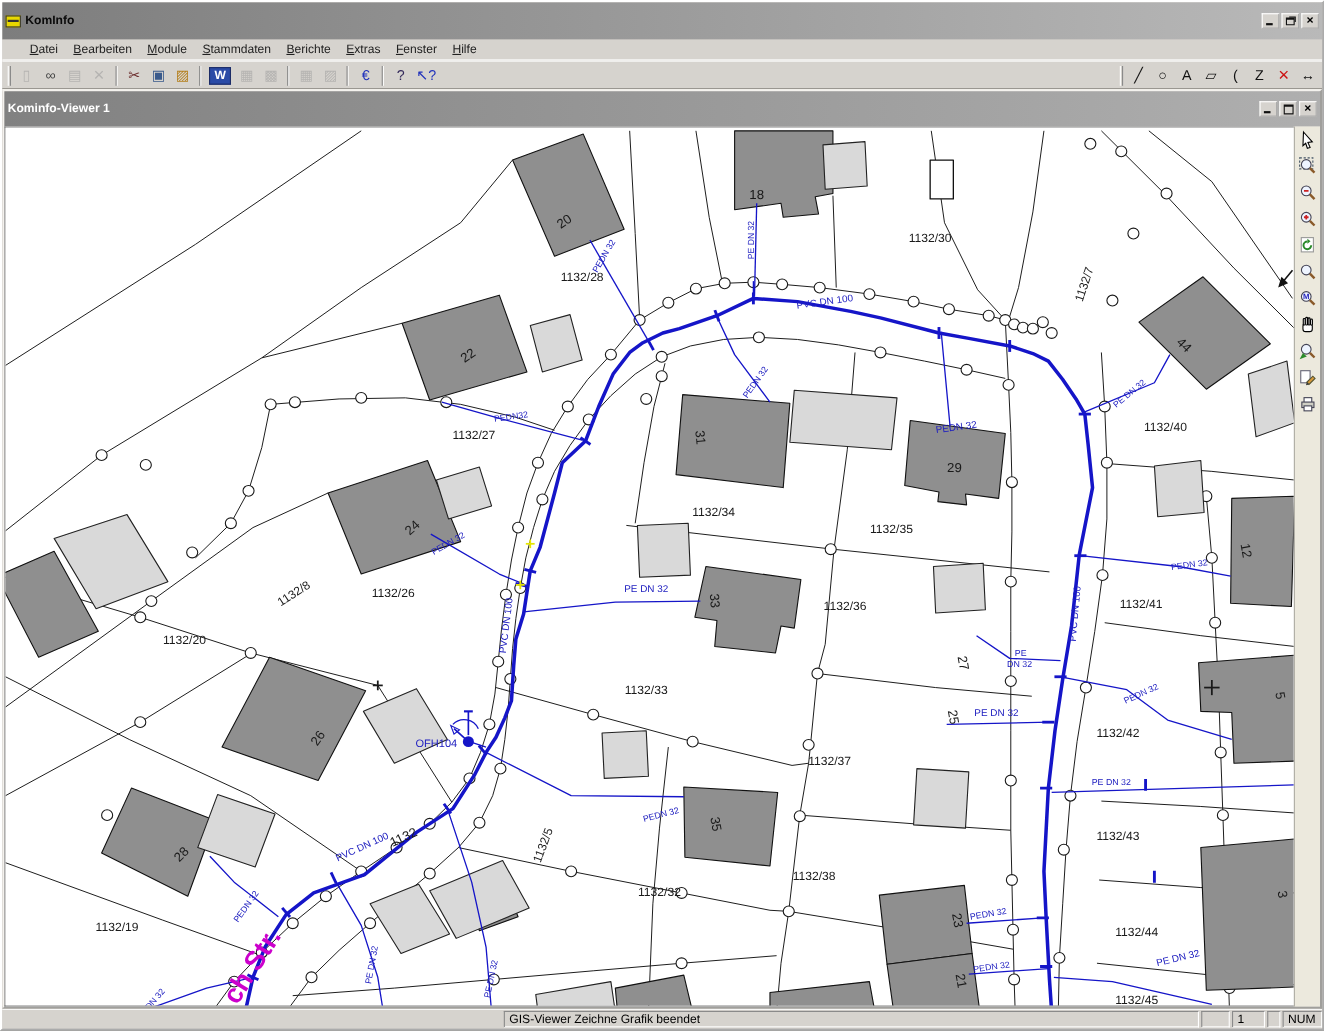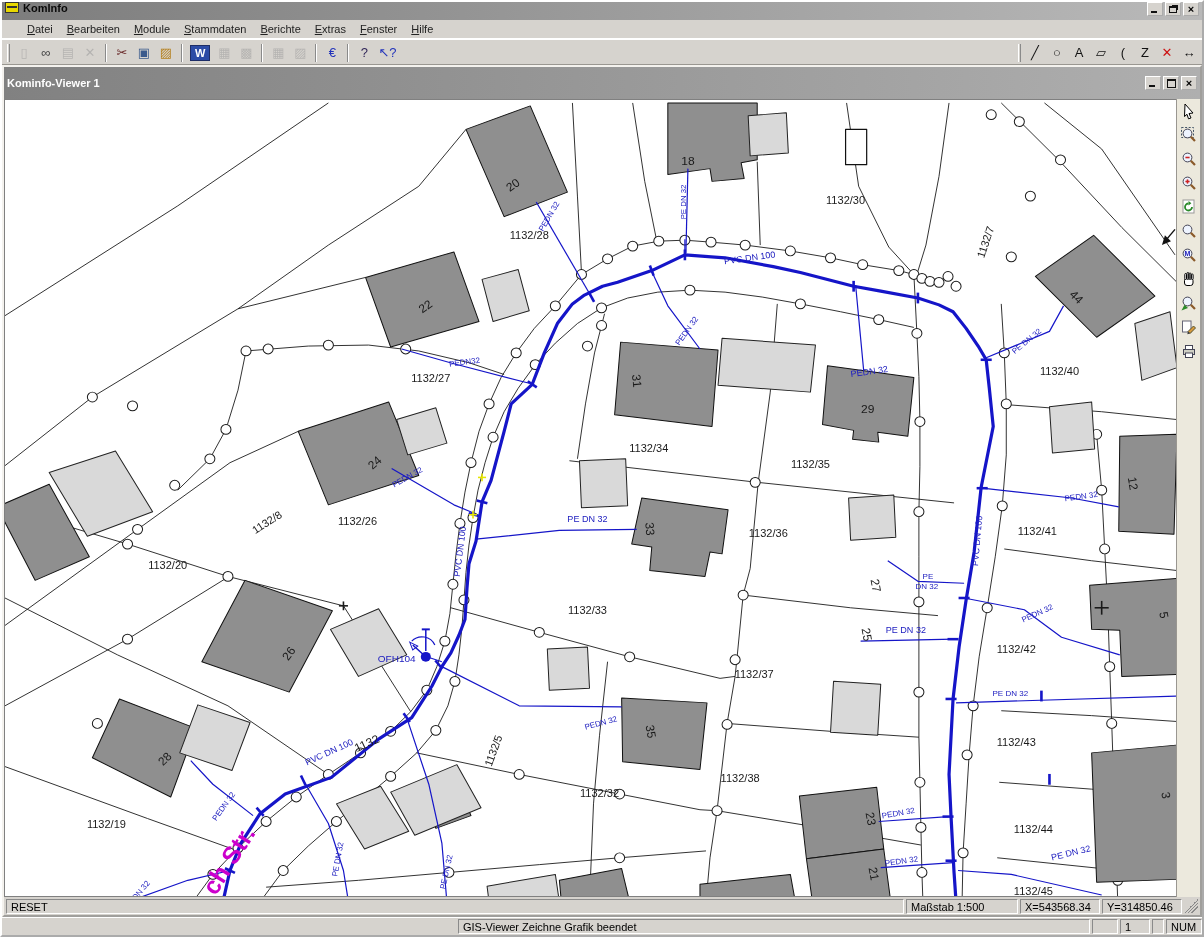--- a/index.html
+++ b/index.html
@@ -1,19 +1,19 @@
 <!DOCTYPE html>
 <html><head>
 <meta charset="utf-8">
 <style>
   html,body{margin:0;padding:0;background:#555;}
   *{box-sizing:border-box;}
   body{font-family:"Liberation Sans","DejaVu Sans",sans-serif;font-size:11px;color:#000;}
   .app{position:relative;width:1204px;height:937px;background:#d6d3ce;border:2px outset #fff;overflow:hidden;display:flex;flex-direction:column;}
-  .titlebar{height:18px;background:linear-gradient(90deg,#7d7d7d,#b9b9b9);display:flex;align-items:flex-start;padding:0 3px;flex:0 0 auto;}
+  .titlebar{height:34px;background:linear-gradient(90deg,#7d7d7d,#b9b9b9);display:flex;align-items:center;padding:0 3px;flex:0 0 auto;}
   .titlebar .ticon{width:14px;height:11px;background:#e8d800;border:1px solid #333;margin-right:4px;position:relative;}
   .titlebar .ticon:before{content:"";position:absolute;left:1px;right:1px;top:3px;border-top:2px solid #333;}
   .titlebar .ttext{font-weight:bold;color:#0a0a0a;font-size:11px;}
   .winbtns{margin-left:auto;display:flex;gap:2px;}
   .wbtn{width:16px;height:14px;background:#d6d3ce;border:1px outset #fff;position:relative;cursor:default;}
   .wbtn .g-min{position:absolute;left:3px;right:5px;bottom:2px;border-bottom:2px solid #111;}
   .wbtn .g-rest{position:absolute;left:3px;top:3px;width:8px;height:7px;border:1px solid #111;border-top-width:2px;background:#d6d3ce;box-shadow:2px -2px 0 -1px #111;}
   .wbtn .g-max{position:absolute;left:3px;top:2px;width:9px;height:9px;border:1px solid #111;border-top-width:2px;}
   .wbtn .g-x{position:absolute;left:0;right:0;top:0;bottom:0;text-align:center;line-height:13px;font-weight:bold;font-size:11px;}
   .menubar{height:19px;background:#d6d3ce;display:flex;align-items:center;padding-left:18px;border-bottom:1px solid #fff;flex:0 0 auto;}
@@ -580,27 +580,20 @@
             </span>
             <span class="vtool">
               <svg width="18" height="18" viewBox="0 0 18 18">
                 <rect x="5.5" y="3.5" width="7" height="4.5" fill="#fff" stroke="#445"></rect>
                 <rect x="3.5" y="7.5" width="11" height="5" fill="#cfcfc4" stroke="#445"></rect>
                 <rect x="5.5" y="11" width="7" height="4.5" fill="#fff" stroke="#445"></rect>
               </svg>
             </span>
           </div>
       </div>
-      <div class="vstatus">
-        <span class="panel grow">RESET</span>
-        <span class="panel" style="width:112px">Maßstab 1:500</span>
-        <span class="panel" style="width:80px">X=543568.34</span>
-        <span class="panel" style="width:80px">Y=314850.46</span>
-        <span class="grip"></span>
-      </div>
     </div>
   </div>
 
   <div class="statusbar">
     <span style="width:452px;flex:0 0 auto;"></span>
     <span class="panel" style="width:632px;flex:0 0 auto;">GIS-Viewer Zeichne Grafik beendet</span>
     <span class="panel" style="width:26px;flex:0 0 auto;"></span>
     <span class="panel" style="width:30px;flex:0 0 auto;">1</span>
     <span class="panel" style="width:12px;flex:0 0 auto;"></span>
     <span class="panel" style="width:36px;flex:0 0 auto;">NUM</span>

